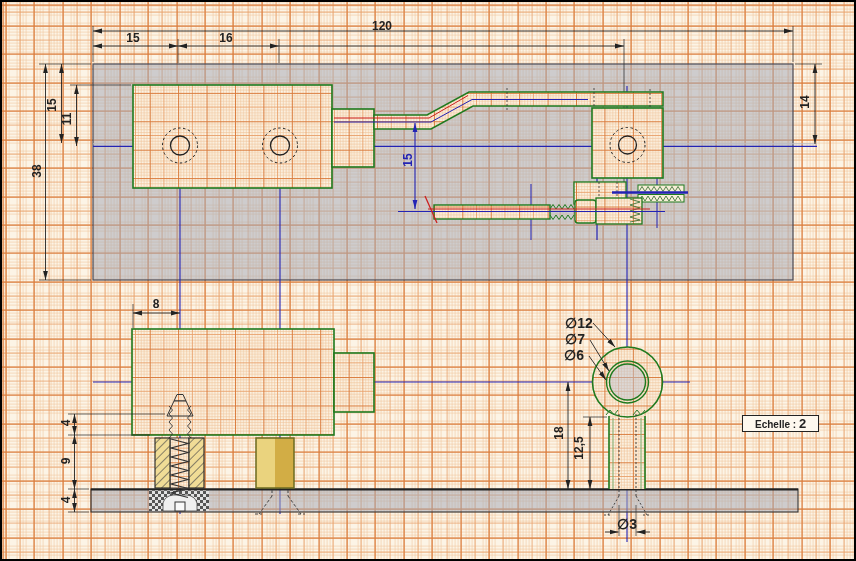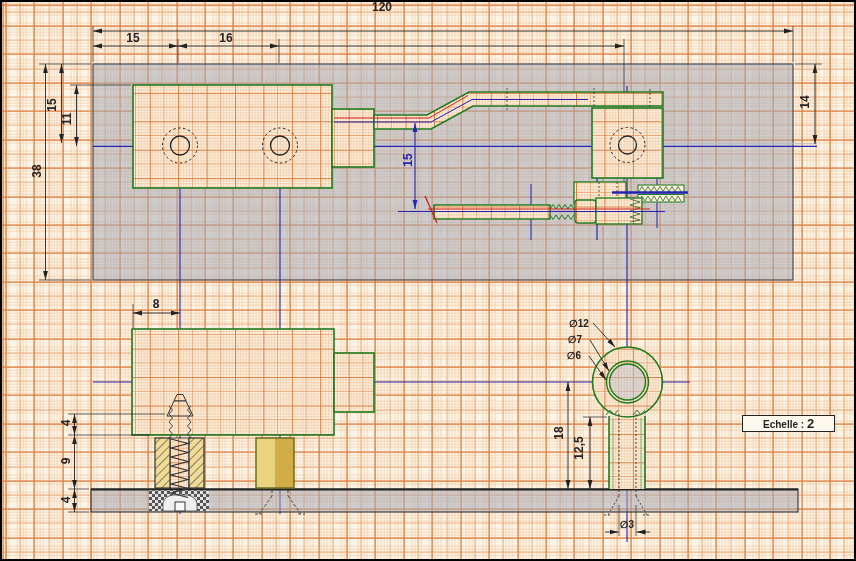--- a/index.html
+++ b/index.html
@@ -13,23 +13,23 @@
       repeating-linear-gradient(0deg,rgba(232,160,106,.8) 0,rgba(232,160,106,.8) 1px,transparent 1px,transparent 14.21px),
       repeating-linear-gradient(90deg,rgba(240,196,154,.55) 0,rgba(240,196,154,.55) .7px,transparent .7px,transparent 2.842px),
       repeating-linear-gradient(0deg,rgba(240,196,154,.55) 0,rgba(240,196,154,.55) .7px,transparent .7px,transparent 2.842px);
     background-position:5.6px 5.6px;
     font-family:"Liberation Sans",sans-serif;}
   #overlay{position:absolute;left:0;top:0;width:856px;height:561px;}
   .lbl{position:absolute;transform:translate(-50%,-50%);
     font:bold 12px "Liberation Sans",sans-serif;color:#222;white-space:nowrap;z-index:5;}
   .rot{transform:translate(-50%,-50%) rotate(-90deg);}
   .blue{color:#2323b4;}
-  .dia{font-size:10px;}
+  .dia{font-size:14px;}
   .scalebox{position:absolute;z-index:5;border:1px solid #222;background:#fdf8ee;
-    padding:0 20px;height:15px;line-height:14px;font:bold 10px "Liberation Sans",sans-serif;color:#222;}
+    padding:0 12px;height:15px;line-height:14px;font:bold 10px "Liberation Sans",sans-serif;color:#222;}
   .scaleval{font-size:13px;}
 </style>
 </head>
 <body>
 
 <svg id="overlay" width="856" height="561" viewBox="0 0 856 561">
   <defs>
     <pattern id="paper" width="28.42" height="28.42" patternUnits="userSpaceOnUse" patternTransform="translate(5.6,5.6)">
       <rect width="28.42" height="28.42" fill="#fcf4e6"></rect>
       <g stroke="#f0c49a" stroke-width="0.7">
@@ -227,21 +227,21 @@
       <line x1="66" y1="510" x2="87" y2="510" stroke-width="0.7"></line>
       <line x1="566" y1="380" x2="566" y2="487" marker-start="url(#aS)" marker-end="url(#aE)"></line>
       <line x1="588" y1="415" x2="588" y2="487" marker-start="url(#aS)" marker-end="url(#aE)"></line>
       <line x1="581" y1="415" x2="605" y2="415" stroke-width="0.7"></line>
       <line x1="603" y1="530" x2="616.5" y2="530" marker-end="url(#aE)"></line>
       <line x1="648" y1="530" x2="634.5" y2="530" marker-end="url(#aE)"></line>
     </g>
   </g>
 </svg>
 
-<div class="lbl" style="left:380px;top:5px">120</div>
+<div class="lbl" style="left:380px;top:24px">120</div>
 <div class="lbl" style="left:131px;top:36px">15</div>
 <div class="lbl" style="left:224px;top:36px">16</div>
 <div class="lbl rot" style="left:35px;top:169px">38</div>
 <div class="lbl rot" style="left:50px;top:103px">15</div>
 <div class="lbl rot" style="left:65px;top:117px">11</div>
 <div class="lbl rot" style="left:803px;top:100px">14</div>
 <div class="lbl rot blue" style="left:406px;top:158px">15</div>
 <div class="lbl" style="left:154px;top:302px">8</div>
 <div class="lbl rot" style="left:64px;top:421px">4</div>
 <div class="lbl rot" style="left:64px;top:459px">9</div>

